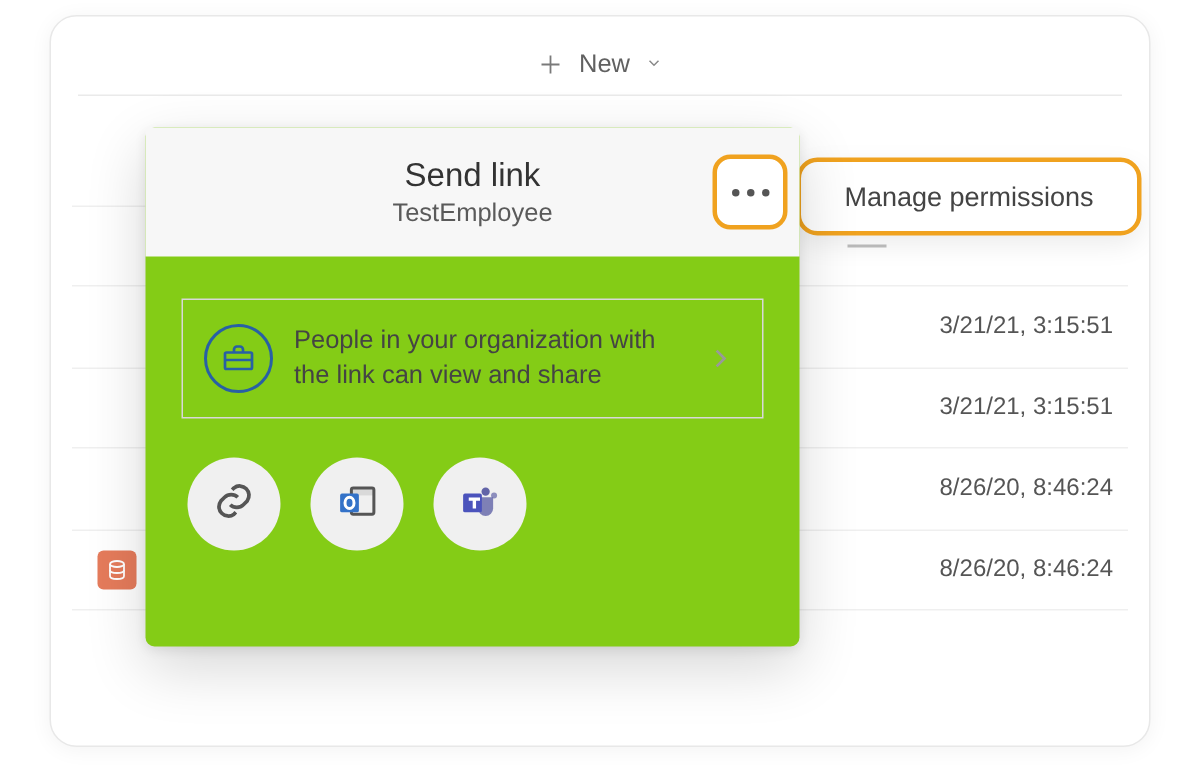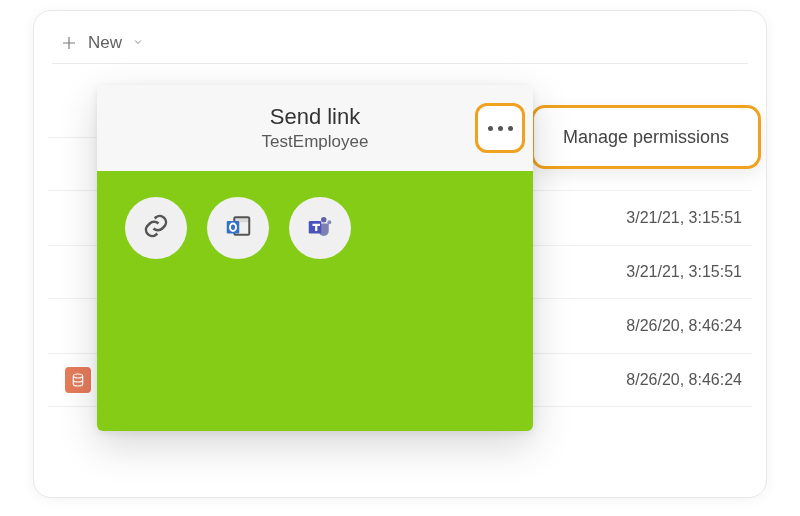--- a/index.html
+++ b/index.html
@@ -5,42 +5,42 @@
   * { box-sizing: border-box; }
   html, body { margin:0; padding:0; font-family: "Segoe UI", -apple-system, Helvetica, Arial, sans-serif; background:#fff; color:#323130; }
   .canvas { position:relative; width:800px; height:516px; }
   .card {
     position:absolute; left:33px; top:10px; width:734px; height:488px;
     border:1px solid #e8e8e8; border-radius:18px; background:#fff;
     box-shadow: 0 2px 14px rgba(0,0,0,0.05);
     overflow:hidden;
   }
   
-  .toolbar { display:flex; align-items:center; justify-content:flex-start; padding:22px 26px 10px 26px; }
+  .toolbar { display:flex; align-items:center; justify-content:center; padding:22px 26px 10px 26px; }
   .tool-left, .tool-right { display:flex; align-items:center; gap:10px; color:#616161; font-size:17px; }
   .icon-box { width:18px; height:18px; display:inline-flex; align-items:center; justify-content:center; }
   .chev svg{width:12px;height:12px;}
   .separator { height:1px; background:#eaeaea; margin:0 18px; }
 
   
   .list { position:absolute; left:0; right:0; top:72px; padding:0 14px; }
   .row { display:flex; align-items:center; height:54px; padding:0 10px; font-size:16px; color:#555; border-bottom: none; }
   .row .col-icon { width:40px; display:flex; justify-content:center; }
   .row .col-name { flex:1.6; color:#555; }
   .row .col-type { flex:0.9; }
   .row .col-owner { flex:1.2; }
   .row .col-date { flex:1.4; text-align:right; }
   .row.sep { border-top:1px solid #efefef; border-bottom:1px solid #efefef; }
   .dataset-icon { width:26px; height:26px; background:#e57b5b; border-radius:4px; display:flex; align-items:center; justify-content:center; }
   .dataset-icon svg{ width:16px;height:16px; }
   .dash { width:26px; height:2px; background:#bfbfbf; }
 
   
   .manage-btn {
-    position:absolute; left:497px; top:94px; width:230px; height:64px;
+    position:absolute; left:497px; top:94px; width:230px; height:52px;
     background:#fff; border:3px solid #f0a21f; border-radius:14px;
     display:flex; align-items:center; justify-content:center;
     font-size:18px; color:#444; box-shadow:0 6px 18px rgba(0,0,0,0.08);
   }
 
   
   .dialog {
     position:absolute; left:63px; top:74px; width:436px; height:346px;
     background:#84cc16; border-radius:6px;
     box-shadow:0 14px 40px rgba(0,0,0,0.16), 0 2px 8px rgba(0,0,0,0.08);
@@ -156,20 +156,35 @@
         <div class="dlg-sub">TestEmployee</div>
       </div>
       <div class="more-btn">
         <div class="more-dots">
             <span></span>
             <span></span>
             <span></span>
           </div>
       </div>
 
+      <div class="link-box">
+        <div class="brief-icon">
+          <svg viewBox="0 0 24 24" fill="none" stroke="#2860a5" stroke-width="1.8">
+            <rect x="3" y="8" width="18" height="11" rx="1"></rect>
+              <path d="M3 13h18"></path>
+              <path d="M9 8V6a2 2 0 0 1 2-2h2a2 2 0 0 1 2 2v2"></path>
+          </svg>
+        </div>
+        <div class="link-text">People in your organization with the link can view and share</div>
+        <div class="link-chev">
+          <svg viewBox="0 0 24 24" fill="none" stroke-width="2.4">
+              <path d="M9 5l7 7-7 7"></path>
+            </svg>
+        </div>
+      </div>
 
       <div class="share-row">
         <div class="circle-btn">
           <span>
             <svg viewBox="0 0 24 24" fill="none" stroke="#555" stroke-width="2">
               <path d="M10 14a5 5 0 0 0 7 0l2-2a5 5 0 0 0-7-7l-1 1"></path>
                 <path d="M14 10a5 5 0 0 0-7 0l-2 2a5 5 0 0 0 7 7l1-1"></path>
             </svg>
           </span>
         </div>

